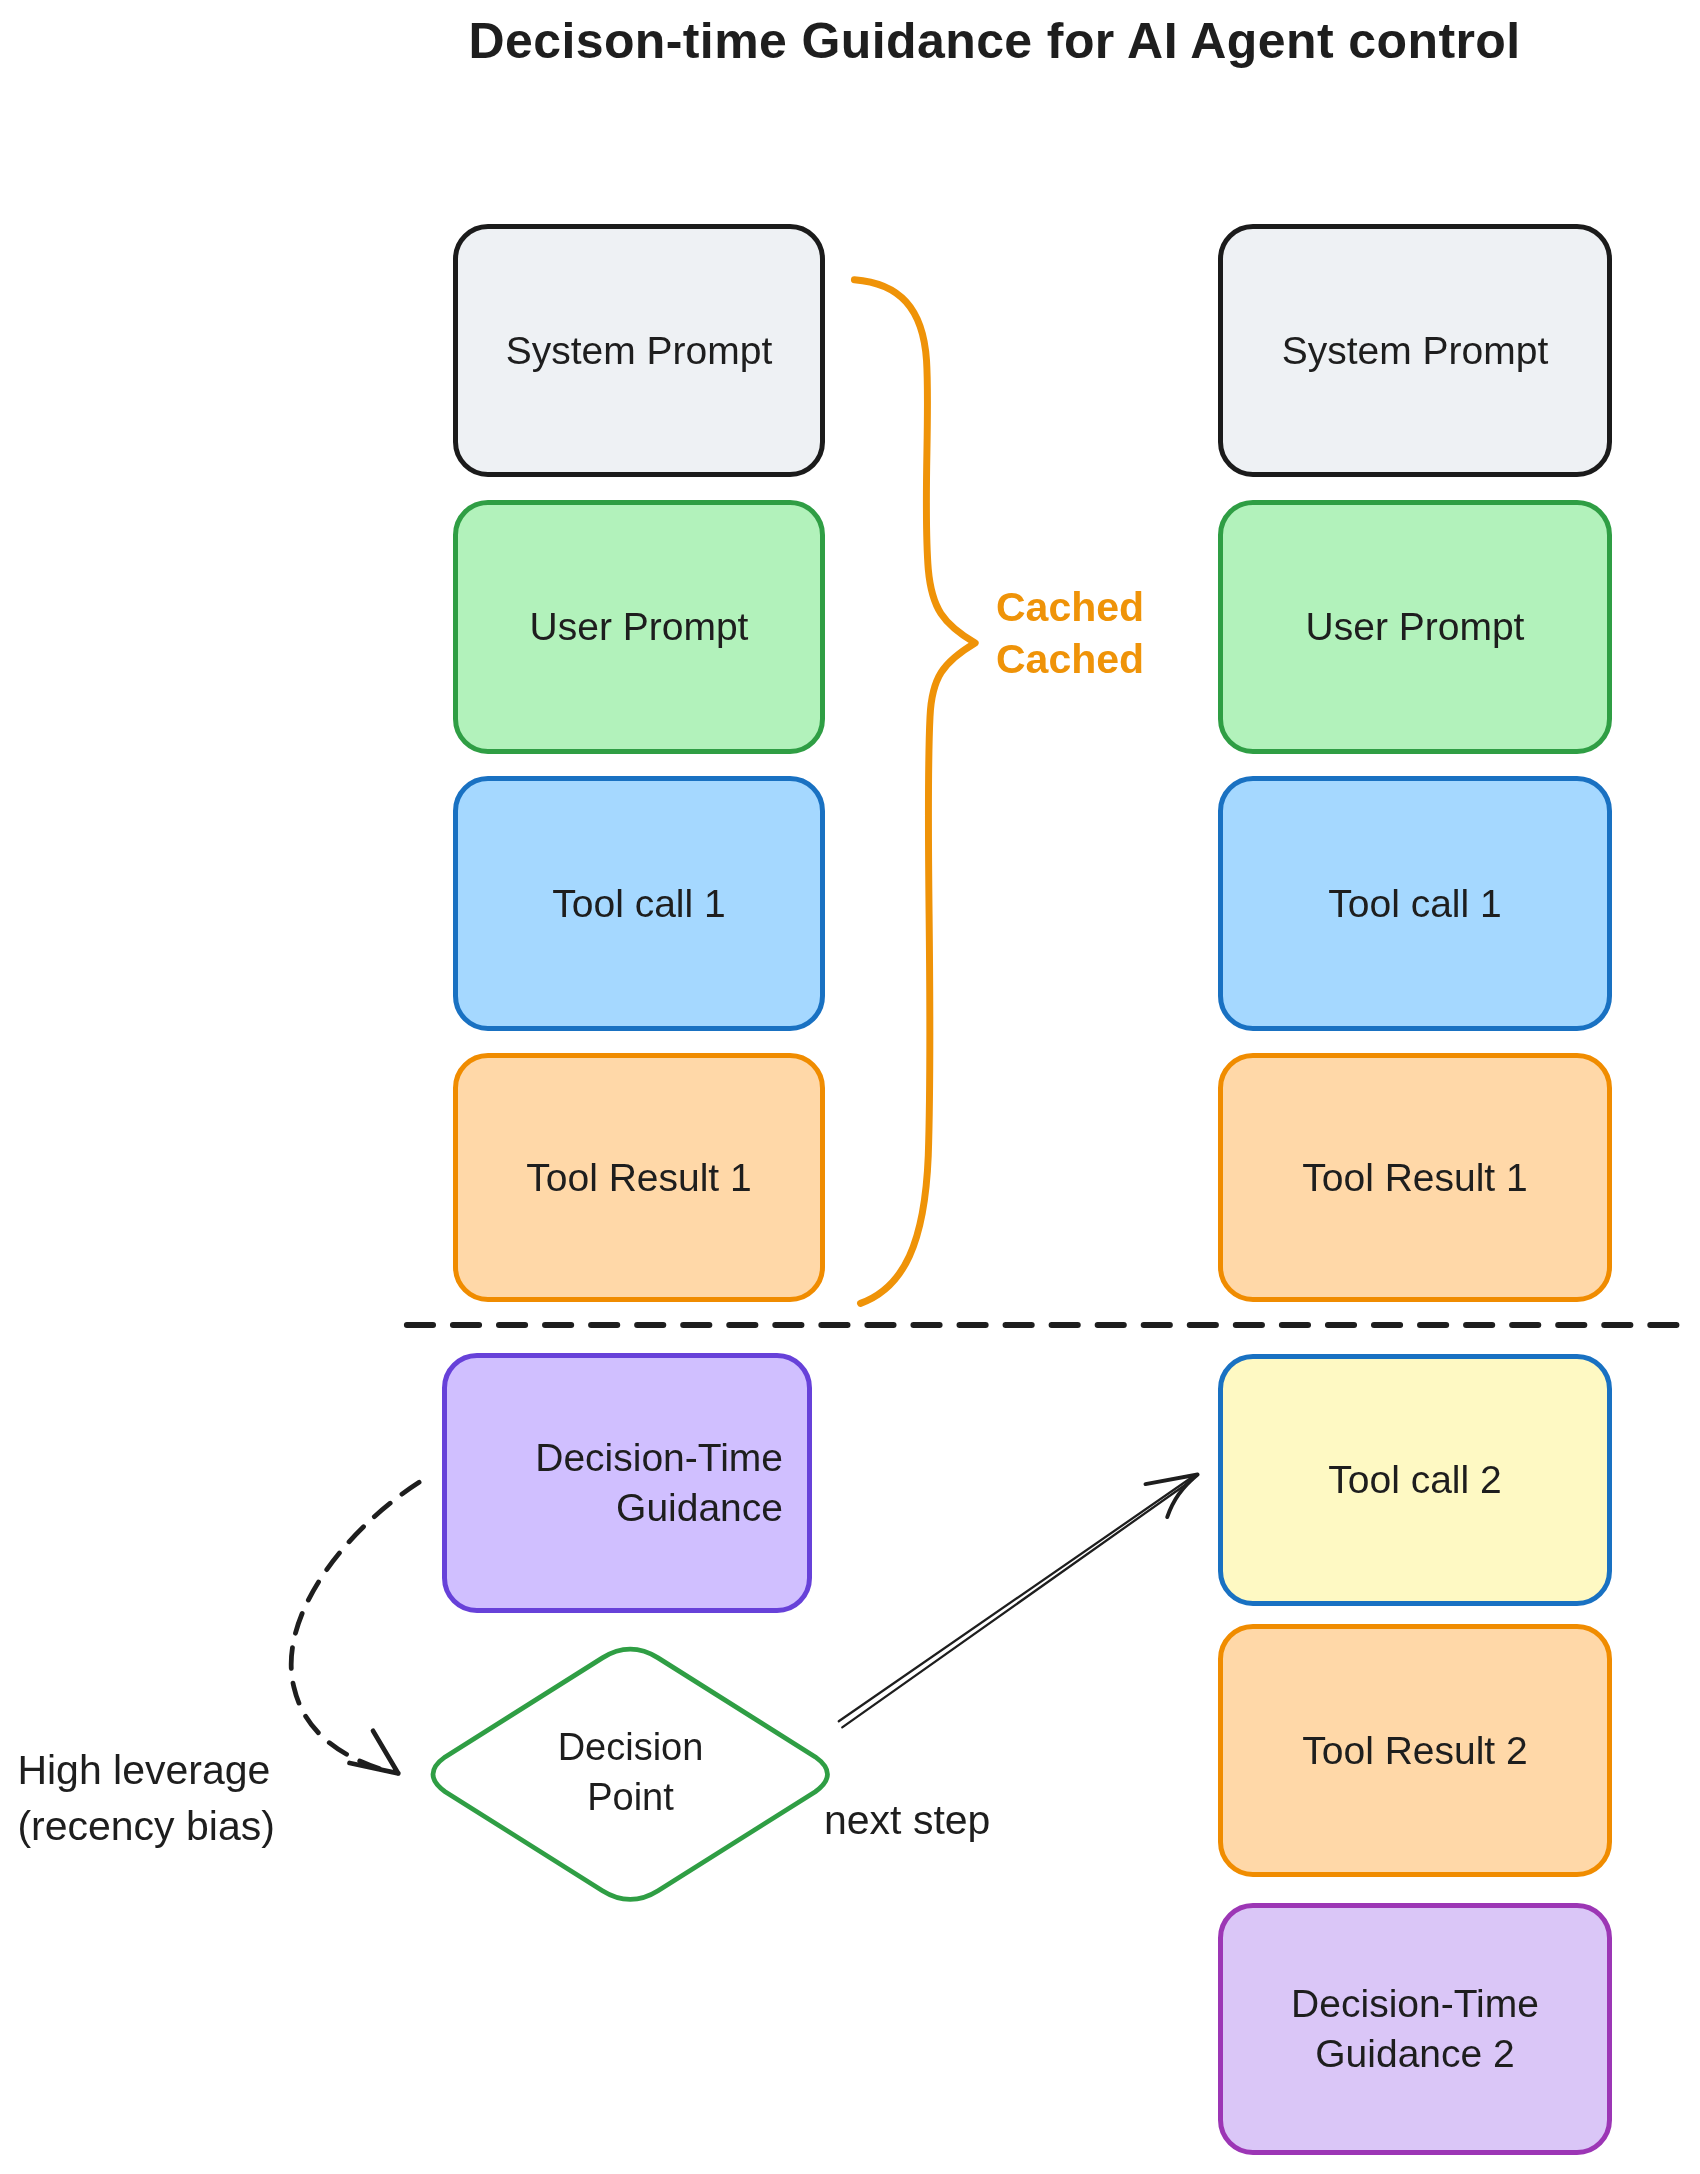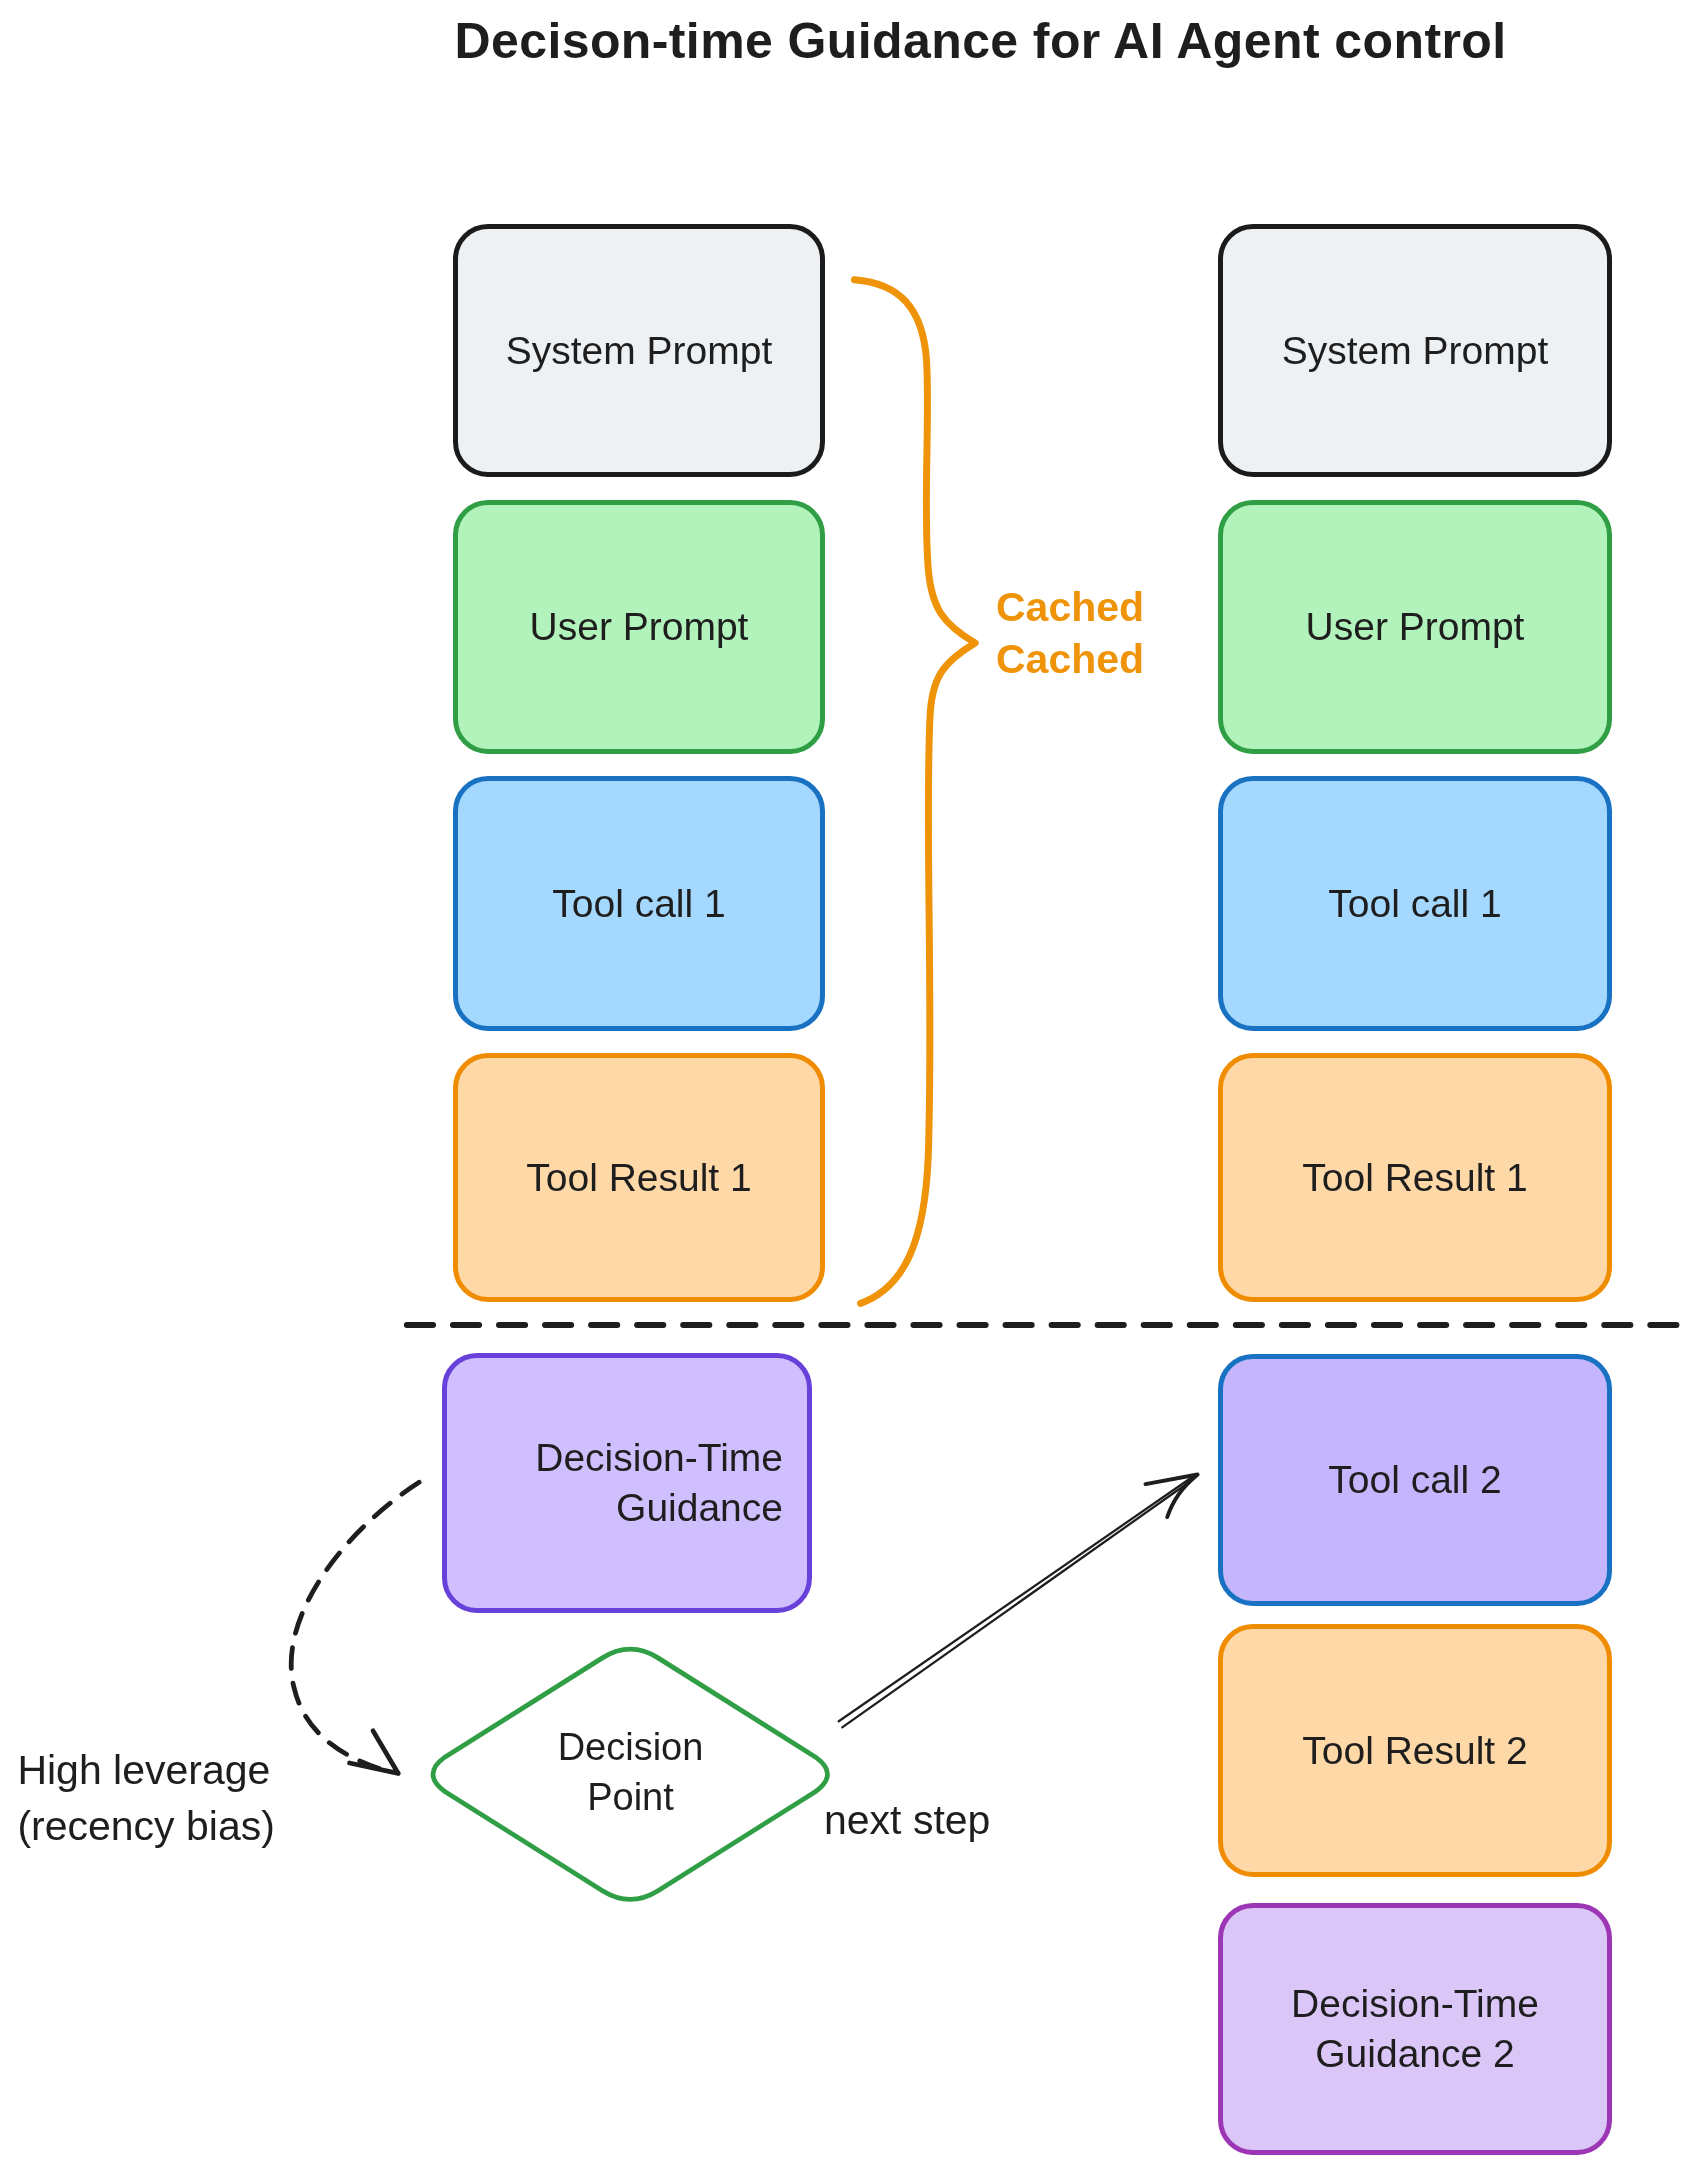--- a/index.html
+++ b/index.html
@@ -28,21 +28,21 @@
     font-size: 39px;
     line-height: 50px;
     color: #1e1e1e;
     padding: 16px 24px;
     box-sizing: border-box;
   }
   .lcol { left: 453px; width: 372px; }
   .rcol { left: 1218px; width: 394px; }
   .title {
     position: absolute;
-    left: 281px;
+    left: 295px;
     top: 12px;
     width: 1399px;
     text-align: center;
     font-size: 50px;
     font-weight: bold;
     letter-spacing: 0.4px;
   }
   .two-line span { display: block; }
   .cached-label {
     position: absolute;
@@ -131,21 +131,21 @@
   </div>
   <div class="node rcol" style="top: 500px; height: 254px; background-color: rgb(178, 242, 187); border-color: rgb(47, 158, 68);">
     <span>User Prompt</span>
   </div>
   <div class="node rcol" style="top: 776px; height: 255px; background-color: rgb(165, 216, 255); border-color: rgb(25, 113, 194);">
     <span>Tool call 1</span>
   </div>
   <div class="node rcol" style="top: 1053px; height: 249px; background-color: rgb(255, 216, 168); border-color: rgb(240, 140, 0);">
     <span>Tool Result 1</span>
   </div>
-  <div class="node rcol" style="top: 1354px; height: 252px; background-color: #c4b5fd; border-color: rgb(25, 113, 194);">
+  <div class="node rcol" style="top: 1354px; height: 252px; background-color: #fef9c3; border-color: rgb(25, 113, 194);">
     <span>Tool call 2</span>
   </div>
   <div class="node rcol" style="top: 1624px; height: 253px; background-color: rgb(255, 216, 168); border-color: rgb(240, 140, 0);">
     <span>Tool Result 2</span>
   </div>
   <div class="node rcol" style="top: 1903px; height: 252px; background-color: rgb(218, 198, 247); border-color: rgb(156, 54, 181);">
     <span>Decision-Time Guidance 2</span>
   </div>
 
   <div class="diamond-label two-line">

